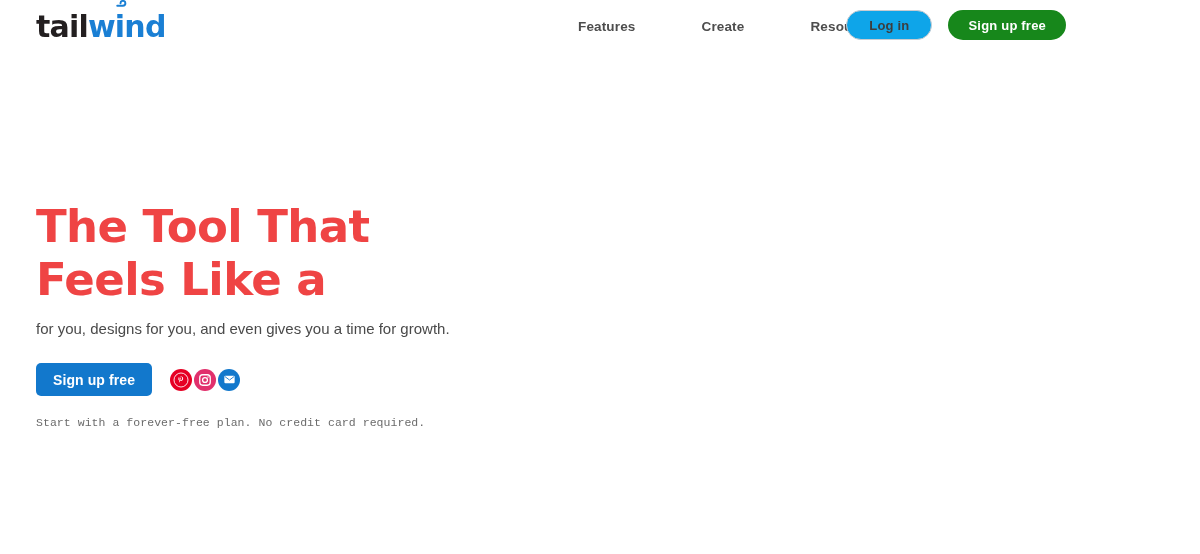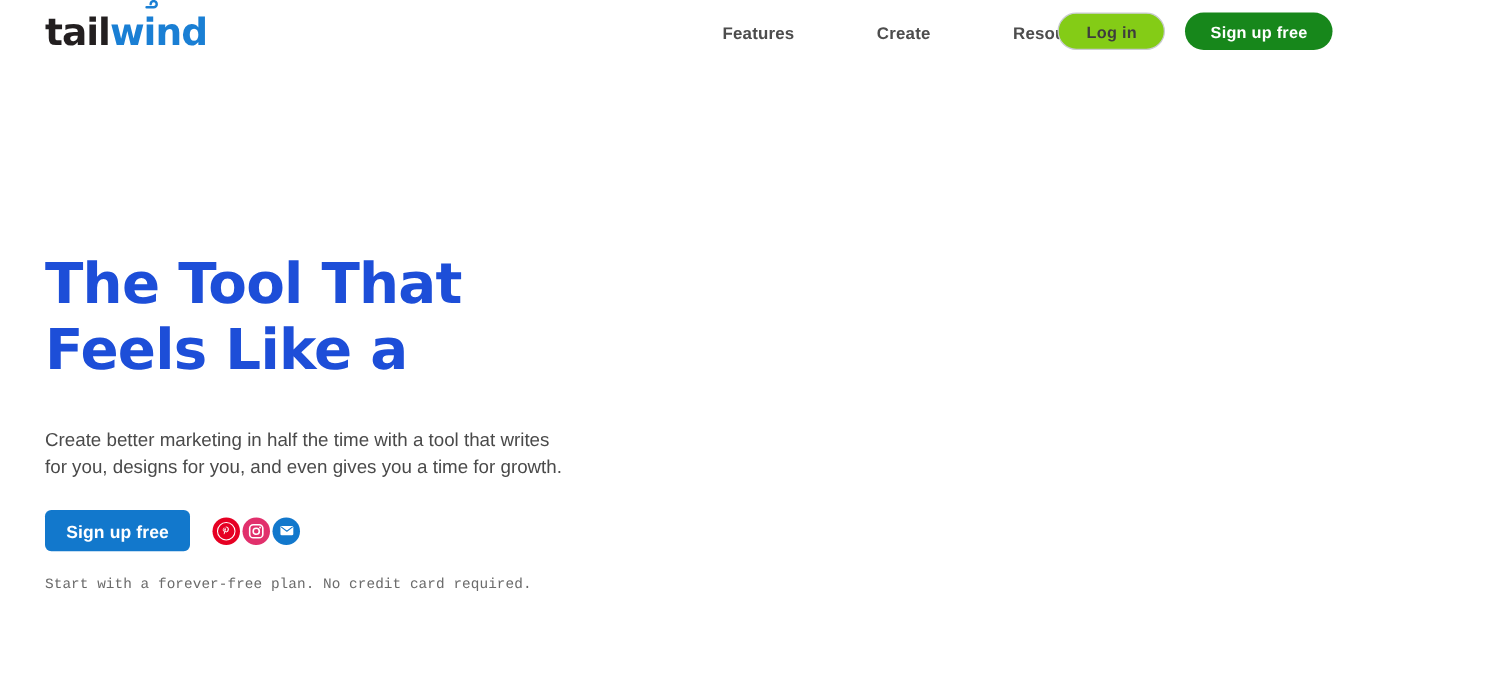--- a/index.html
+++ b/index.html
@@ -85,21 +85,21 @@
     top: 10px;
     display: flex;
     align-items: center;
     gap: 16px;
   }
   .btn-login {
     height: 30px;
     padding: 0 22px;
     border: 1px solid #c9ccd1;
     border-radius: 16px;
-    background: #84cc16;
+    background: #0ea5e9;
     color: #3d3d3d;
     font-family: "Liberation Sans", sans-serif;
     font-size: 13px;
     font-weight: 700;
     letter-spacing: 0.2px;
     cursor: pointer;
     display: flex;
     align-items: center;
     justify-content: center;
     white-space: nowrap;
@@ -129,22 +129,22 @@
     top: 200px;
     width: 560px;
   }
 
   .hero-title {
     font-family: "DejaVu Sans", sans-serif;
     font-size: 45px;
     font-weight: 700;
     line-height: 53px;
     letter-spacing: -0.6px;
-    color: #1d4ed8;
-    margin-bottom: 36px;
+    color: #ef4444;
+    margin-bottom: 12px;
   }
   .hero-title span { display: block; }
 
   .hero-sub {
     font-family: "Liberation Sans", sans-serif;
     font-size: 15px;
     line-height: 21px;
     color: #4a4a4a;
     max-width: 430px;
     margin-bottom: 24px;
@@ -232,21 +232,20 @@
   </div>
 
   <div class="hero">
 
     <h1 class="hero-title">
       <span>The Tool That</span>
       <span>Feels Like a</span>
     </h1>
 
     <p class="hero-sub">
-      <span>Create better marketing in half the time with a tool that writes</span>
       <span>for you, designs for you, and even gives you a time for growth.</span>
     </p>
 
     <div class="cta-row">
       <button class="btn-signup-hero">Sign up free</button>
 
       <div class="socials">
 
         <div class="social-icon social-pinterest">
           <svg width="16" height="16" viewBox="0 0 24 24">

